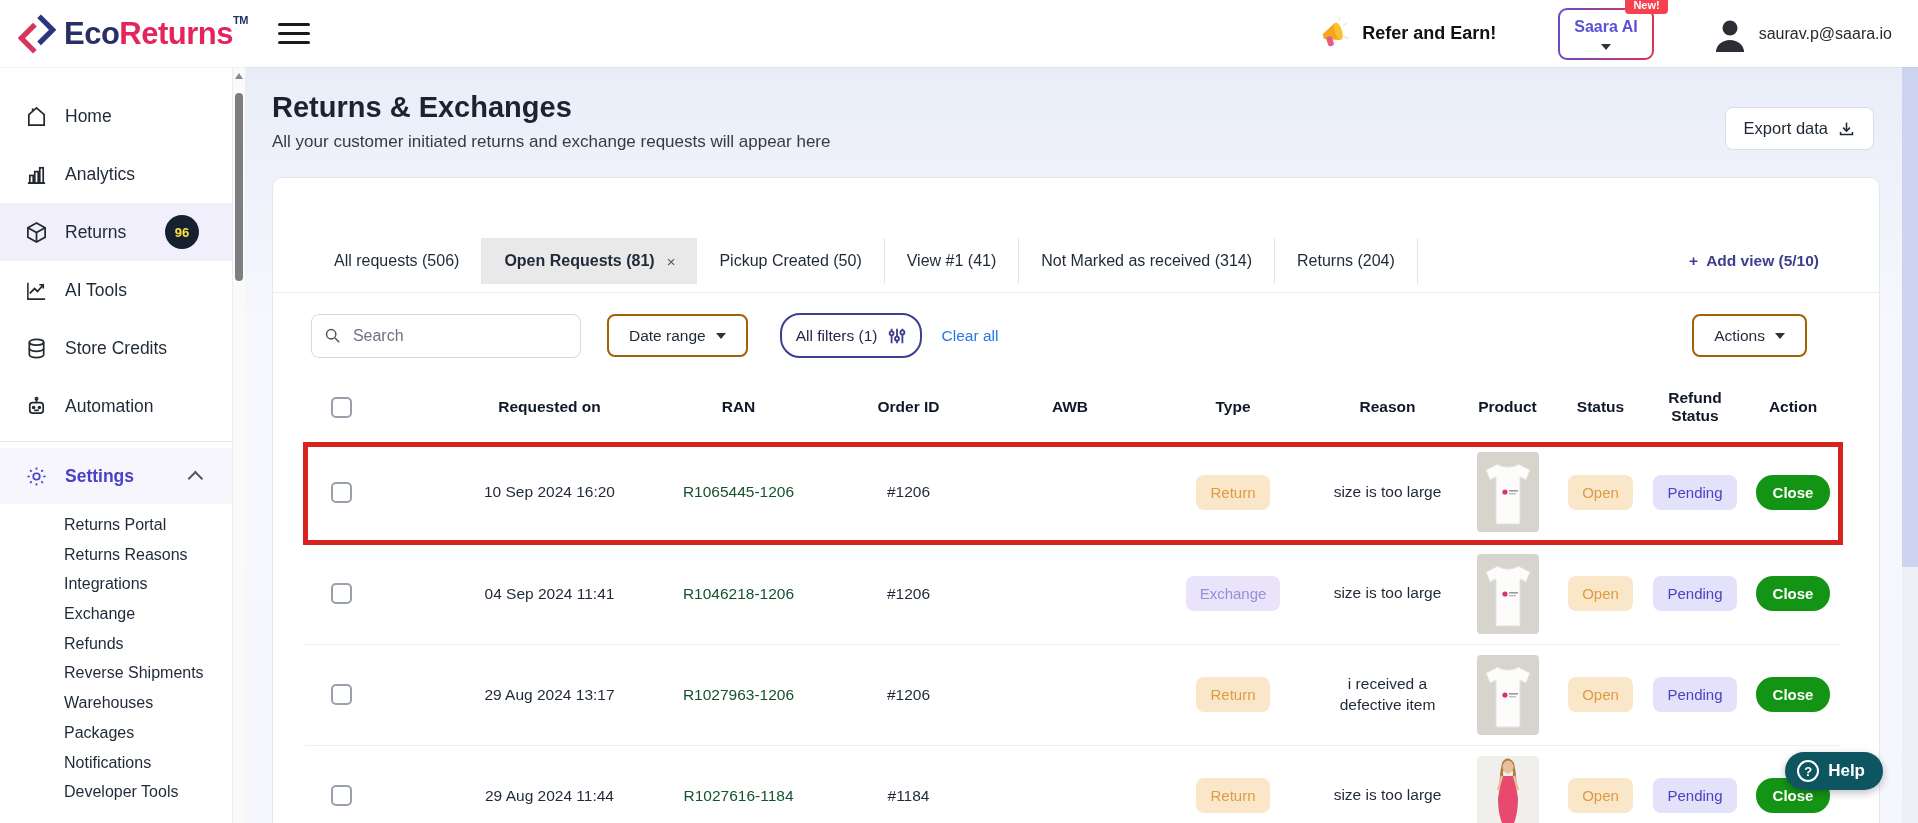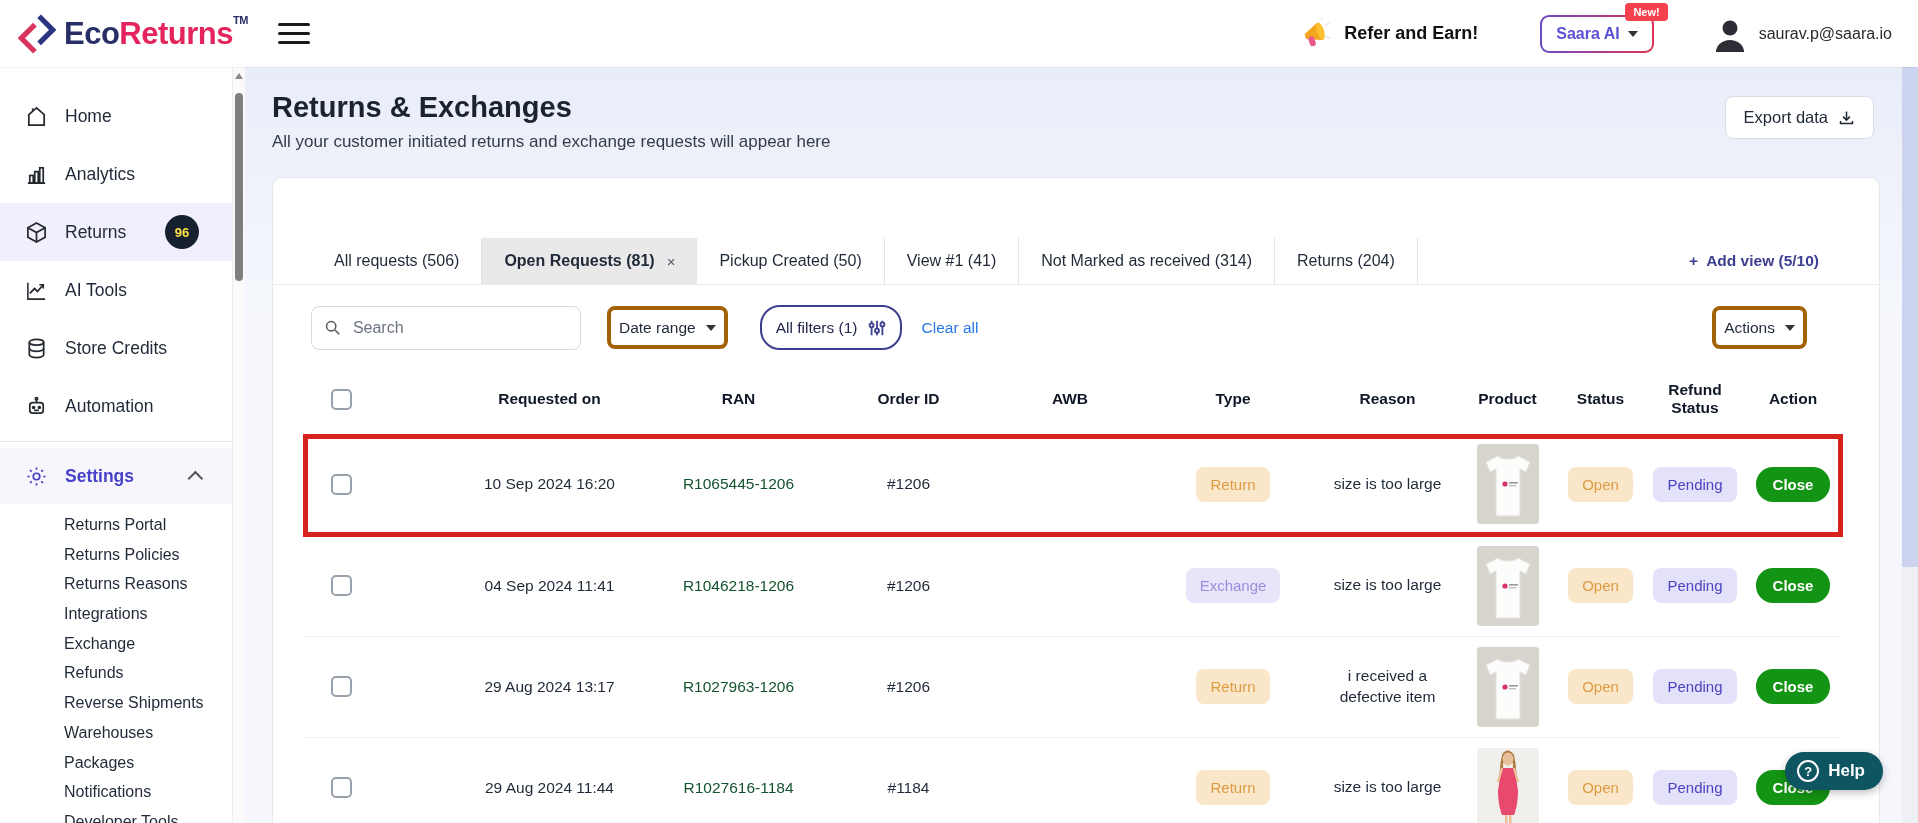--- a/index.html
+++ b/index.html
@@ -20,21 +20,21 @@
   .wm-eco{ color:#272f66; }
   .wm-returns{ color:#e4245c; }
   .wm-tm{ font-size:11px; color:#272f66; vertical-align:top; position:relative; top:-2px; font-weight:bold;}
   .hamburger{ margin-left:30px; width:32px; cursor:pointer; }
   .hamburger span{ display:block; height:3px; background:#1a1a1a; margin:6px 0; border-radius:2px;}
   .topbar-right{ margin-left:auto; display:flex; align-items:center; padding-right:26px; }
   .refer{ display:flex; align-items:center; gap:12px; }
   .refer-label{ font-size:18px; font-weight:bold; color:#111; }
   .saara-wrap{ position:relative; margin-left:62px; }
   .saara-grad{ padding:2px; border-radius:9px; background:linear-gradient(90deg,#6a49c8,#e03355); }
-  .saara-btn{ background:#fff; border-radius:7px; padding:8px 14px; display:flex; align-items:center; gap:8px; cursor:pointer;}
+  .saara-btn{ background:#fff; border-radius:7px; padding:8px 14px; display:flex; align-items:center; gap:8px; cursor:pointer;flex-direction:column;}
   .saara-label{ color:#5a51d6; font-weight:bold; font-size:16px; }
   .caret-down{ width:0; height:0; border-left:5px solid transparent; border-right:5px solid transparent; border-top:6px solid #333; }
   .new-badge{ position:absolute; top:-12px; right:-14px; background:#f5424e; color:#fff; font-size:11px; font-weight:bold;
     padding:3px 8px; border-radius:4px; }
   .user{ display:flex; align-items:center; gap:9px; margin-left:56px; }
   .user svg{ width:40px; height:40px; }
   .user-email{ font-size:16px; color:#2b2b2b; }
 
   
   .sidebar{ position:absolute; top:67px; left:0; width:245px; bottom:0; background:#fff; z-index:20; }
@@ -57,41 +57,41 @@
   .side-scroll-arrow{ width:0;height:0; border-left:4px solid transparent; border-right:4px solid transparent; border-bottom:6px solid #8a8a8a;
     margin:6px auto 0 auto;}
   .side-scroll-thumb{ position:absolute; top:26px; left:2px; width:8px; height:188px; background:#7e7e7e; border-radius:4px; }
 
   
   .main{ position:absolute; left:245px; top:67px; right:16px; bottom:0;
     background:linear-gradient(180deg,#e9edf8 0%, #f6f8fd 260px, #f5f7fc 100%); overflow:hidden; }
   .page-head{ padding:24px 0 0 27px; }
   .page-title{ font-size:29px; font-weight:bold; color:#1b2330; }
   .page-subtitle{ font-size:17px; color:#333c49; margin-top:8px; }
-  .export-btn{ position:absolute; top:29px; right:28px; background:#fff; border:1px solid #d9dde6; border-radius:8px;
+  .export-btn{ position:absolute; top:40px; right:28px; background:#fff; border:1px solid #d9dde6; border-radius:8px;
     padding:11px 18px; font-size:16.5px; color:#1d2733; display:flex; align-items:center; gap:10px; cursor:pointer; }
   .export-btn svg{ width:17px; height:17px; }
 
   
   .card{ position:absolute; left:27px; right:22px; top:110px; height:900px; background:#fff;
     border:1px solid #e5e8ef; border-radius:10px; }
-  .tabs-row{ display:flex; align-items:stretch; margin-top:60px; padding:0 60px 0 38px; border-bottom:1px solid #ececec; }
+  .tabs-row{ display:flex; align-items:stretch; margin-top:60px; padding:0 60px 8px 38px; border-bottom:1px solid #ececec; }
   .tab{ display:flex; align-items:center; padding:0 22px; height:46px; font-size:16px; color:#1f2937; cursor:pointer;
     border-right:1px solid #e4e4e4; white-space:nowrap; }
   .tab:first-child{ border-left:1px solid transparent; }
   .tab.active{ background:#e9e9e9; font-weight:bold; border-right:none; border-left:none; }
   .tab-close{ margin-left:12px; font-size:15px; color:#4b5563; font-weight:normal; cursor:pointer; }
   .add-view{ margin-left:auto; display:flex; align-items:center; gap:8px; color:#3c3e8f; font-weight:bold; font-size:15.5px; cursor:pointer; white-space:nowrap;}
 
   .filter-row{ display:flex; align-items:center; margin:20px 72px 0 38px; gap:26px; }
   .search-box{ width:270px; height:44px; border:1px solid #d5d9e2; border-radius:8px; background:#fff;
     display:flex; align-items:center; padding:0 12px; gap:10px; }
   .search-box input{ border:none; outline:none; font-size:16px; width:100%; font-family:"Liberation Sans",sans-serif; color:#1f2937;}
   .search-box input::placeholder{ color:#6b7280; }
-  .drop-btn{ height:43px; background:#fff; border:4px solid #a16207; border-radius:8px; padding:0 8px;
+  .drop-btn{ height:43px; background:#fff; border:2px solid #a16207; border-radius:8px; padding:0 20px;
     font-size:15.5px; color:#1f2937; display:flex; align-items:center; gap:10px; cursor:pointer; white-space:nowrap;}
   .allfilters-btn{ height:45px; background:#fff; border:2px solid #3c3e8f; border-radius:20px; padding:0 14px;
     font-size:15.5px; color:#23264d; display:flex; align-items:center; gap:10px; cursor:pointer; white-space:nowrap; margin-left:6px;}
   .clearall{ color:#2777e8; font-size:15.5px; cursor:pointer; margin-left:-6px; white-space:nowrap;}
   .actions-btn{ margin-left:auto; }
 
   
   .table-wrap{ position:relative; margin:14px 40px 0 32px; }
   table{ border-collapse:collapse; table-layout:fixed; width:1536px; }
   th{ height:70px; font-size:15.5px; color:#101828; font-weight:bold; text-align:center; }
@@ -232,21 +232,20 @@
     <svg viewBox="0 0 24 24" fill="none" stroke="#4742c8" stroke-width="1.8">
       <circle cx="12" cy="12" r="3.4"></circle>
       <path d="M12 2.5 V5 M12 19 V21.5 M2.5 12 H5 M19 12 H21.5 M5.3 5.3 L7 7 M17 17 L18.7 18.7 M18.7 5.3 L17 7 M7 17 L5.3 18.7"></path>
     </svg>
     <span>Settings</span>
     <span class="chevron-up"></span>
   </div>
 
   <div class="sub-list">
     <div class="sub-item">Returns Portal</div>
-    <div class="sub-item">Returns Policies</div>
     <div class="sub-item">Returns Reasons</div>
     <div class="sub-item">Integrations</div>
     <div class="sub-item">Exchange</div>
     <div class="sub-item">Refunds</div>
     <div class="sub-item">Reverse Shipments</div>
     <div class="sub-item">Warehouses</div>
     <div class="sub-item">Packages</div>
     <div class="sub-item">Notifications</div>
     <div class="sub-item">Developer Tools</div>
   </div>

